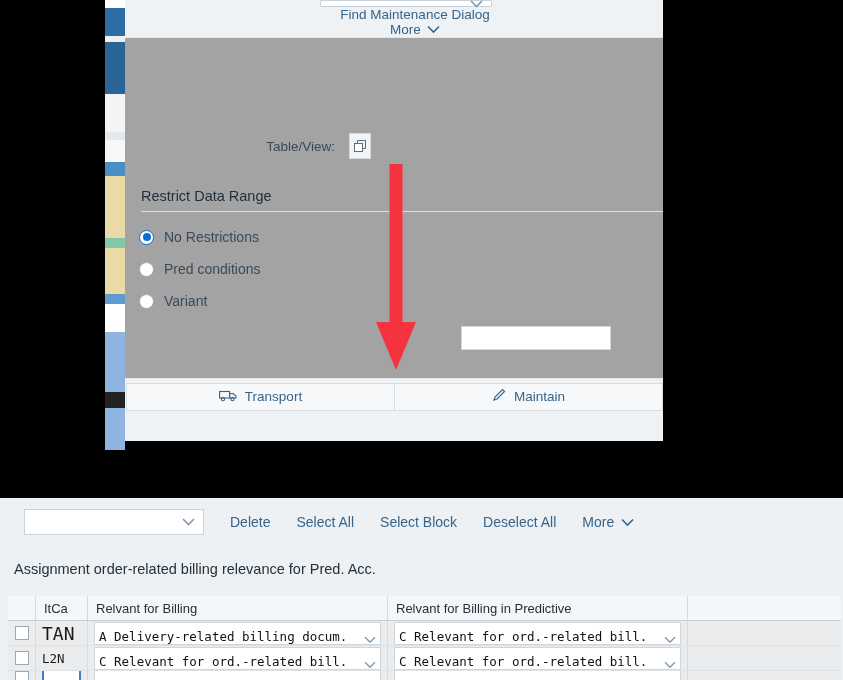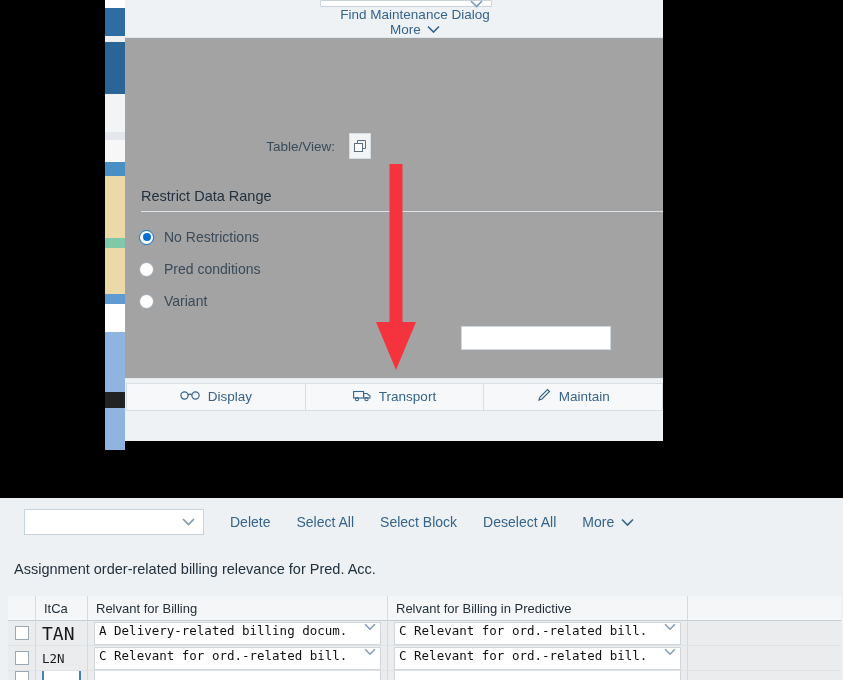--- a/index.html
+++ b/index.html
@@ -170,21 +170,21 @@
   .c-chk  { width: 28px; justify-content: center; padding: 0; }
   .c-itca { width: 52px; }
   .c-b1   { width: 300px; }
   .c-b2   { width: 300px; }
   .c-tail { width: 153px; border-right: none; }
   .tbl-chk {
     width: 14px; height: 14px; background: #fff; border: 1px solid #9aa8b4;
   }
   .cell-sel {
     background: #fff; border: 1px solid #d0d6da; height: 23px; width: 100%;
-    display: flex; align-items: flex-start; padding: 0 4px; position: relative;
+    display: flex; align-items: flex-end; padding: 0 4px; position: relative;
   }
   .cell-sel .val {
     font-family: "DejaVu Sans Mono", monospace; font-size: 12.5px; color: #111;
     white-space: nowrap; overflow: hidden; text-overflow: clip; flex: 1;
   }
   .cell-sel .chev { flex: 0 0 auto; margin-left: 2px; }
   .focus-cell { border: 2px solid #4a7ebb !important; background: #fff; }
   .tbl-row.partial { height: 14px; overflow: hidden; }
 </style>
 </head>
@@ -259,30 +259,20 @@
         <span class="radio"></span>
         <span class="radio-label">Variant</span>
       </div>
 
       <div class="variant-input"></div>
     </div>
 
     <div class="btn-bar">
       <div class="sm-btn">
         <span>
-          <svg width="20" height="12" viewBox="0 0 20 12">
-            <circle cx="4.5" cy="6.5" r="3.6" fill="none" stroke="#36648b" stroke-width="1.2"></circle>
-            <circle cx="15.5" cy="6.5" r="3.6" fill="none" stroke="#36648b" stroke-width="1.2"></circle>
-            <path d="M8.1 6 Q10 4.2 11.9 6" fill="none" stroke="#36648b" stroke-width="1.2"></path>
-          </svg>
-        </span>
-        <span>Display</span>
-      </div>
-      <div class="sm-btn">
-        <span>
           <svg width="18" height="13" viewBox="0 0 18 13">
             <rect x="0.6" y="2.5" width="10" height="6.5" fill="none" stroke="#36648b" stroke-width="1.1"></rect>
             <path d="M10.6 4.5 H14 L17 7 V9 H10.6 Z" fill="none" stroke="#36648b" stroke-width="1.1"></path>
             <circle cx="4" cy="10.2" r="1.6" fill="none" stroke="#36648b" stroke-width="1.1"></circle>
             <circle cx="13.5" cy="10.2" r="1.6" fill="none" stroke="#36648b" stroke-width="1.1"></circle>
           </svg>
         </span>
         <span>Transport</span>
       </div>
       <div class="sm-btn">

